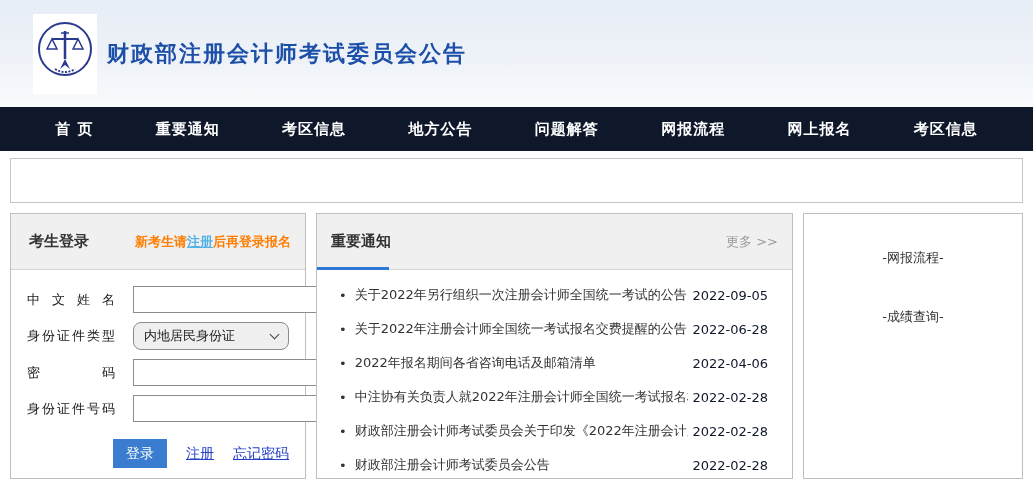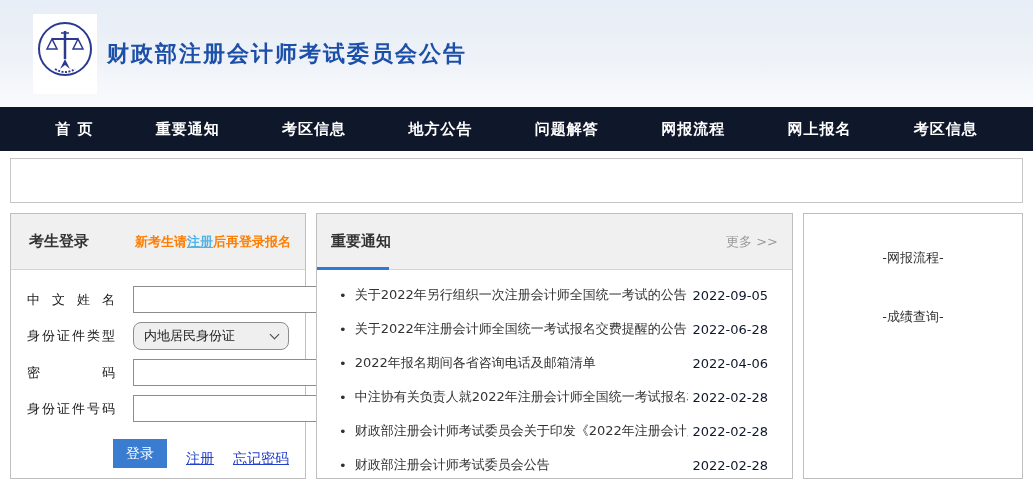--- a/index.html
+++ b/index.html
@@ -32,21 +32,21 @@
   .new-user-hint { margin-left:auto; font-size:13px; font-weight:bold; color:#ff7d00; white-space:nowrap; }
   .new-user-hint .inline-reg { color:#55b2e5; text-decoration:underline; cursor:pointer; }
   .login-body { padding:16px 16px 0 16px; }
   .form-row { display:flex; align-items:center; margin-bottom:9px; }
   .form-label { width:88px; font-size:13px; color:#1a1a1a; text-align-last:justify; margin-right:18px; flex:none; }
   .text-input { flex:1; height:27px; border:1px solid #8d8d8d; background:#fff; padding:0 6px; font-size:13px; }
   .select-box { flex:1; height:28px; border:1px solid #8d8d8d; background:#efefef; border-radius:8px;
     display:flex; align-items:center; padding:0 10px; font-size:13px; color:#222; cursor:pointer; }
   .chevron { width:7px; height:7px; border-right:1.5px solid #444; border-bottom:1.5px solid #444;
     transform:rotate(45deg); margin-left:auto; margin-top:-4px; }
-  .btn-row { display:flex; align-items:flex-end; margin-top:17px; padding-left:86px; gap:19px; }
+  .btn-row { display:flex; align-items:center; margin-top:17px; padding-left:86px; gap:19px; }
   .login-button { width:62px; height:29px; background:#3a7cd0; color:#fff; border:none;
     font-size:14px; cursor:pointer; font-family:inherit; }
   .plain-link { font-size:14px; color:#2640c9; text-decoration:underline; cursor:pointer; white-space:nowrap; }
 
   
   .notices-panel { flex:1; }
   .notices-title { font-size:15px; font-weight:bold; color:#333; }
   .tab-indicator { position:absolute; left:0; bottom:-1px; width:72px; height:3px; background:#2f78d8; }
   .more-link { margin-left:auto; font-size:13px; color:#999; cursor:pointer; }
   .notice-list { padding:8px 0 0 0; }

